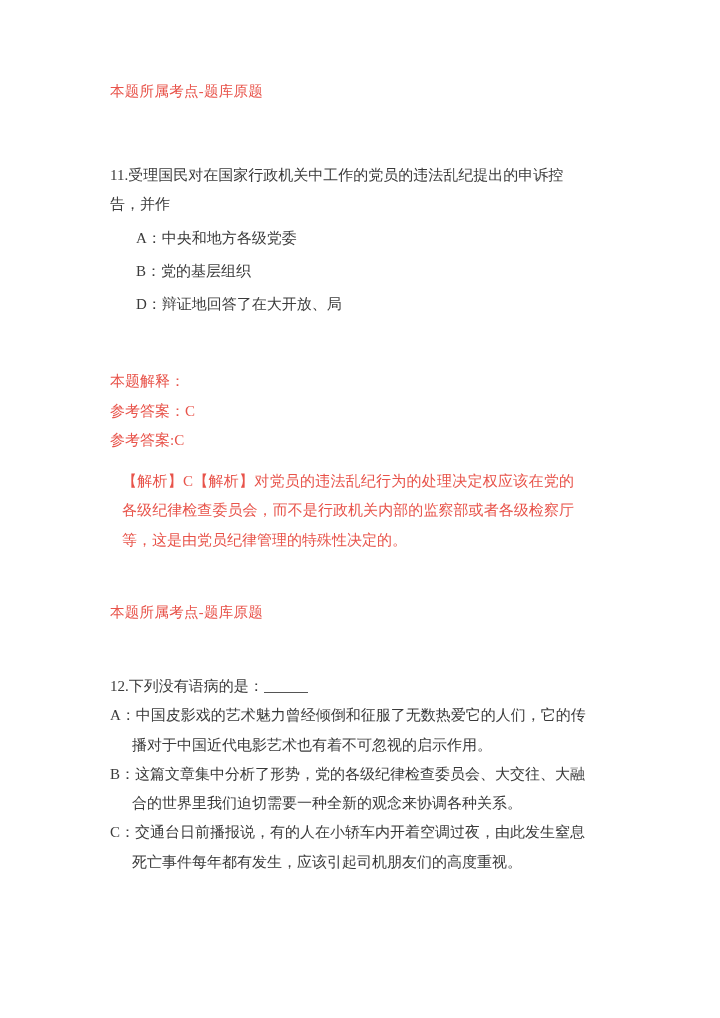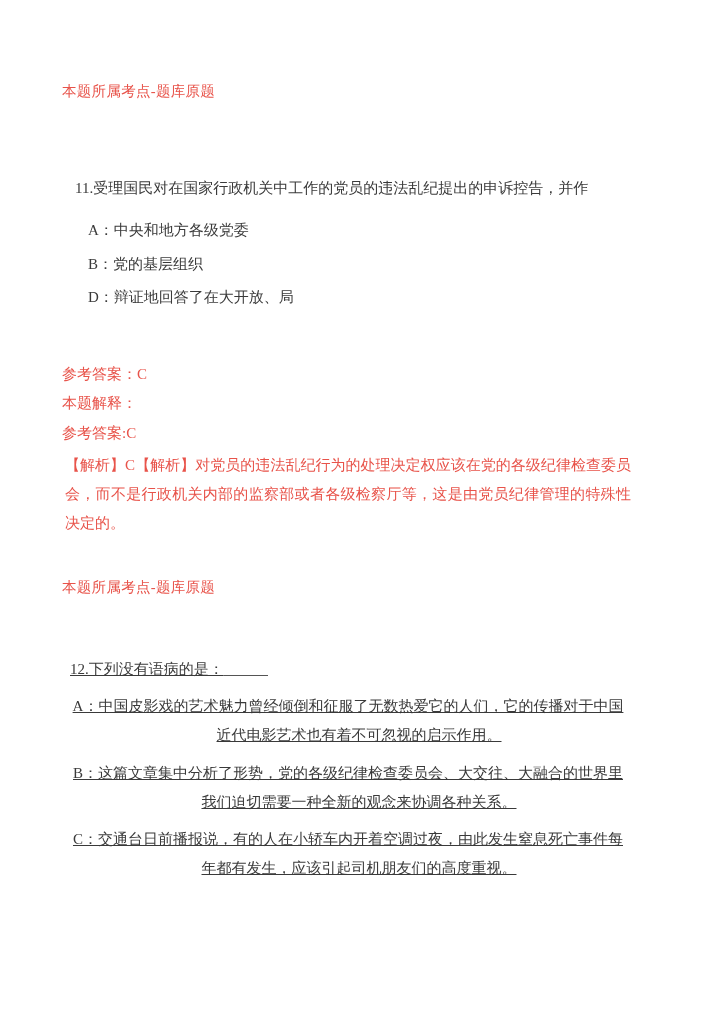--- a/index.html
+++ b/index.html
@@ -12,21 +12,21 @@
     background: #ffffff;
     font-family: "Liberation Serif", "DejaVu Serif", serif;
     color: #333333;
     overflow: hidden;
   }
   .page {
     position: relative;
     width: 696px;
     height: 1018px;
     box-sizing: border-box;
-    padding: 0 62px;
+    padding: 0 110px;
     background: #ffffff;
   }
   .spacer-top {
     height: 80px;
   }
   .kp-note {
     color: #e8534a;
     font-size: 14.5px;
     line-height: 1.6;
     letter-spacing: 0.3px;
@@ -36,21 +36,21 @@
   .gap-b { height: 34px; }
   .gap-c { height: 44px; }
   .gap-d { height: 48px; }
 
   .q-block {
     font-size: 15px;
     line-height: 1.95;
     color: #3a3a3a;
   }
   .q-stem {
-    margin: 13px;
+    margin: 0;
     text-indent: 0;
   }
   .q-opt {
     margin: 4px;
     padding-left: 22px;
     text-indent: 0;
   }
   .blank {
     display: inline-block;
     border-bottom: 1px solid #555;
@@ -60,31 +60,29 @@
   .ans-line {
     color: #e8534a;
     font-size: 15px;
     line-height: 1.95;
     margin: 0;
   }
   .explain {
     color: #e8534a;
     font-size: 15px;
     line-height: 1.95;
-    margin: 3px;
+    margin: 12px;
     text-align: justify;
   }
   .q12-line {
-    margin: 8px;
-    text-decoration: underline;
+    margin: 0;
   }
   .hang {
     padding-left: 22px;
     text-indent: -22px;
-    text-align: center;
   }
 </style>
 </head>
 <body>
 
 <div class="page">
 
   <div class="spacer-top"></div>
 
   <p class="kp-note">本题所属考点-题库原题</p>
@@ -93,22 +91,22 @@
 
   <div class="q-block">
     <p class="q-stem"><span>11.受理国民对在国家行政机关中工作的党员的违法乱纪提出的申诉控告，并作</span></p>
     <p class="q-opt">A：中央和地方各级党委</p>
     <p class="q-opt">B：党的基层组织</p>
     <p class="q-opt">D：辩证地回答了在大开放、局</p>
   </div>
 
   <div class="gap-c"></div>
 
+  <p class="ans-line">本题解释：</p>
   <p class="ans-line">参考答案：C</p>
-  <p class="ans-line">本题解释：</p>
   <p class="ans-line">参考答案:C</p>
   <p class="explain">【解析】C【解析】对党员的违法乱纪行为的处理决定权应该在党的各级纪律检查委员会，而不是行政机关内部的监察部或者各级检察厅等，这是由党员纪律管理的特殊性决定的。</p>
 
   <div class="gap-b"></div>
 
   <p class="kp-note">本题所属考点-题库原题</p>
 
   <div class="gap-d"></div>
 
   <div class="q-block q12">

